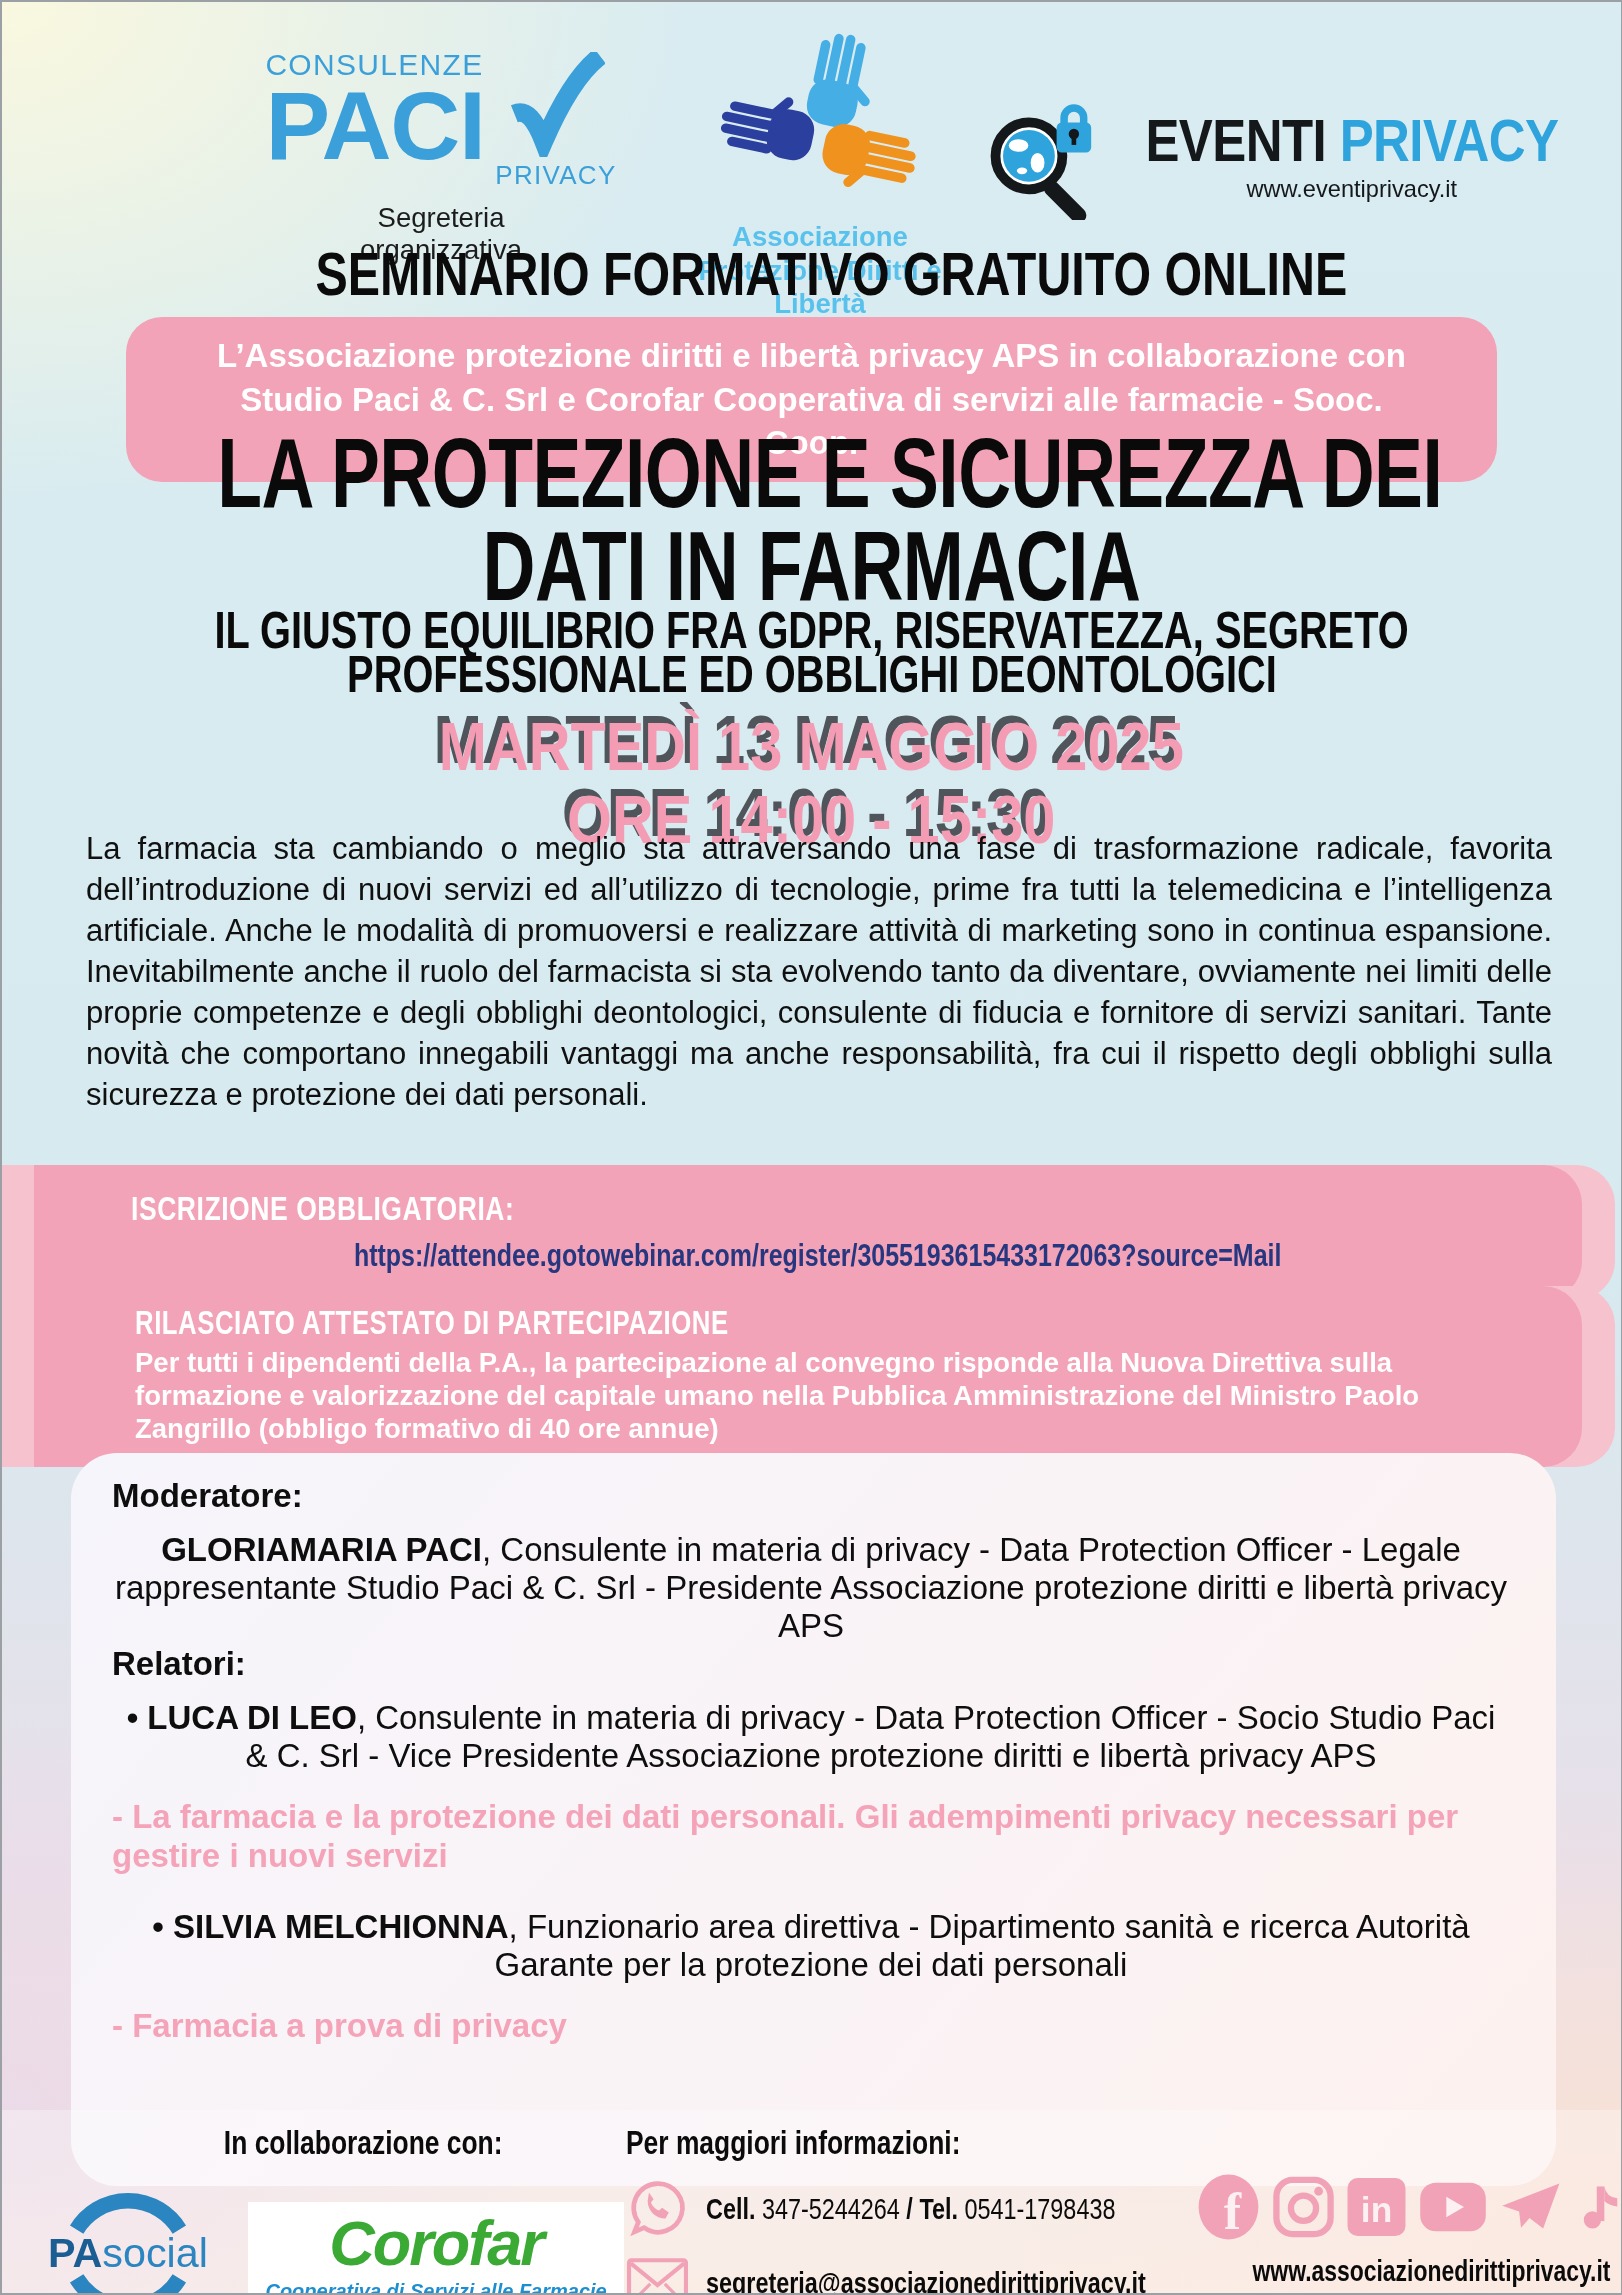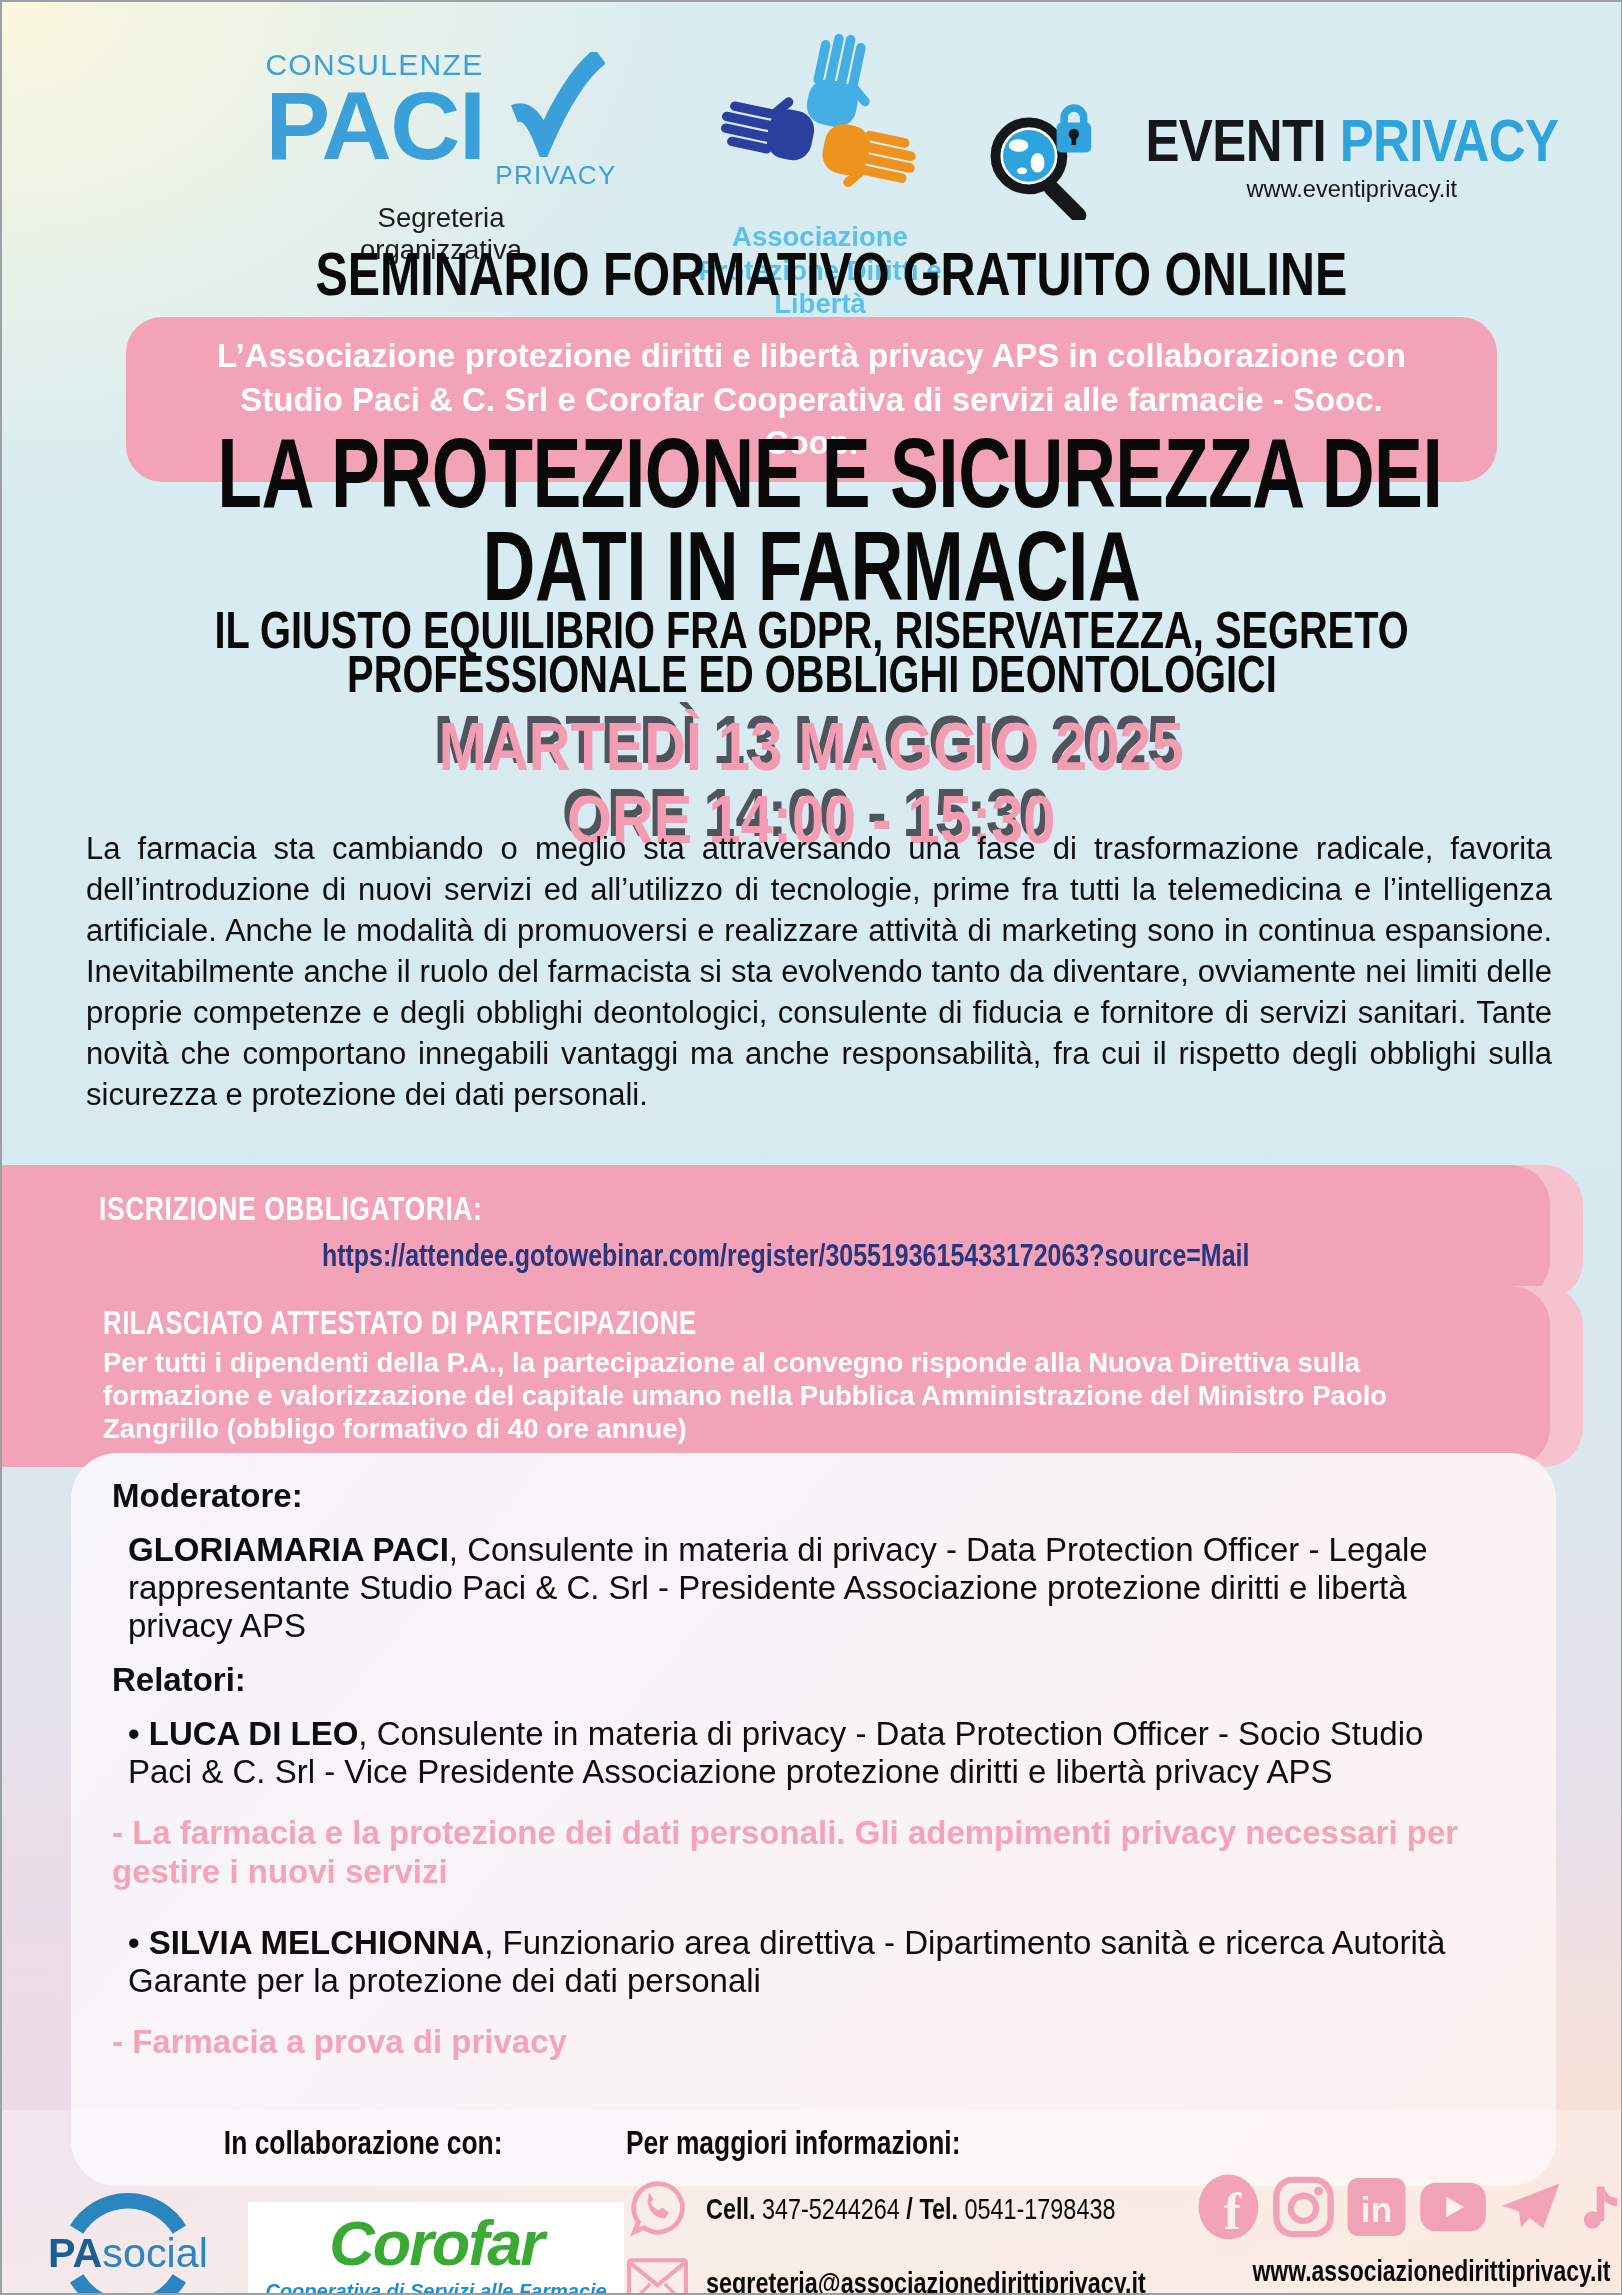--- a/index.html
+++ b/index.html
@@ -47,42 +47,42 @@
     font-size:51px; font-weight:700; color:#0a0a0a; line-height:44px;}
   .datetime{position:absolute; top:708px; left:0; width:100%; text-align:center;
     font-size:68px; font-weight:800; line-height:73px; color:#f59cb5;
     text-shadow:-5.9px -7.2px 0 #50555b;}
   .datetime .cond{transform:scaleX(.85);}
 
   .intro{position:absolute; top:826px; left:84px; width:1466px;
     font-size:31px; line-height:41px; text-align:justify; color:#101010;}
 
   
-  .banner{position:absolute; left:0; width:1548px;}
+  .banner{position:absolute; left:0; width:1548px;padding-left:32px;}
   .banner .back{position:absolute; top:0; bottom:0; left:0; right:-33px;
     background:#f6c2cd; border-radius:0 39px 39px 0;}
   .banner .front{position:relative; background:#f2a3b7; border-radius:0 39px 39px 0;
     box-sizing:border-box; color:#fff;}
   .iscrizione{top:1163px;}
   .iscrizione .front{padding:23.6px 39px 26px 97px;}
   .iscrizione-label{font-size:34px; font-weight:700; letter-spacing:0.7px;}
   .iscrizione-link{display:block; margin-top:9.2px; font-size:32px; font-weight:700;
     color:#27377f; text-decoration:underline; text-decoration-thickness:2.6px; text-underline-offset:6.5px;text-align:right;}
   .attestato{top:1284px;}
   .attestato .front{padding:18.3px 46px 22px 101px;}
   .attestato-title{font-size:33px; font-weight:700; letter-spacing:0.7px;}
   .attestato-body{margin-top:3.9px; font-size:27.5px; font-weight:700; line-height:33px;}
 
   
   .card{position:absolute; top:1451px; left:69px; width:1485px; height:733px; box-sizing:border-box;
     border-radius:46px; padding:23.6px 46px 0 41px; overflow:hidden;
     background:linear-gradient(130deg,#f6f5fb 0%,#faf3f6 55%,#fdf1ee 100%);
     font-size:33px; line-height:38px; color:#0e0e0e;}
   .card h3{margin:0; font-size:33px; font-weight:700; line-height:37px;}
-  .entry{margin:16px;}
+  .entry{margin:0;text-align:center;}
   .entry .nm{font-weight:700;}
   .m-t26{margin-top:17px;} .m-t38{margin-top:25px;} .m-t34{margin-top:22px;} .m-t30{margin-top:19.6px;}
   .topic{color:#f4a3b8; font-weight:700; line-height:39px;}
 
   
   .footer{position:absolute; top:2108px; left:0; right:0; bottom:0;
     background:rgba(255,255,255,.30); display:flex;}
   .fcol1{width:628px;} .fcol2{width:576px;} .fcol3{width:419px;}
   .fheading{font-size:33px; font-weight:700; color:#0b0b0b; margin-top:14.4px;}
   .fcol1 .fheading{text-align:center; padding-left:98px;}

